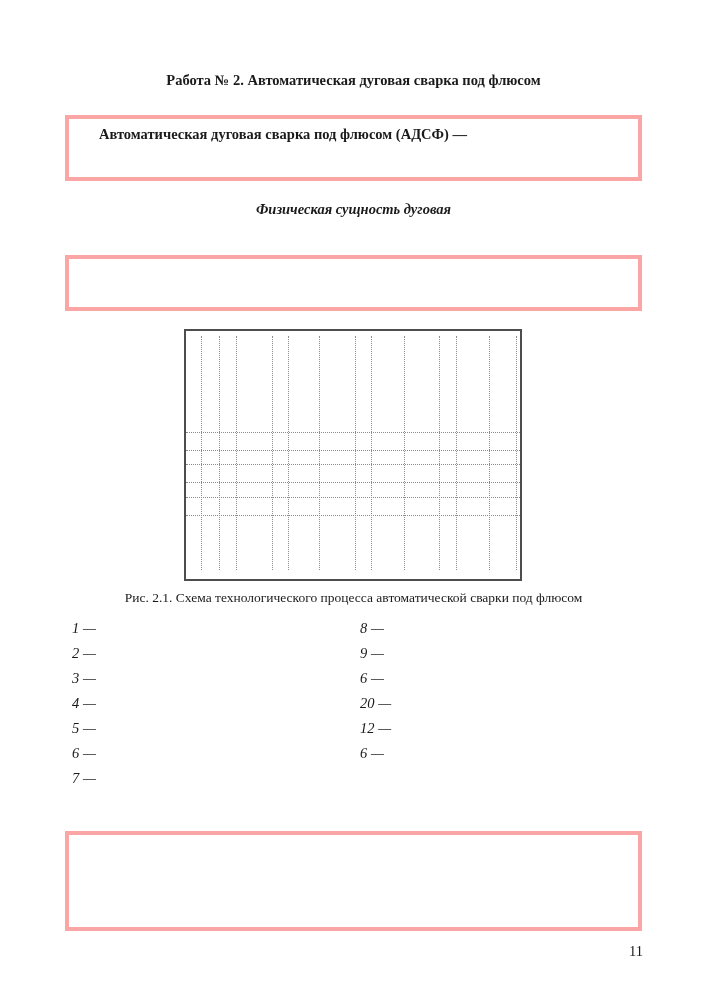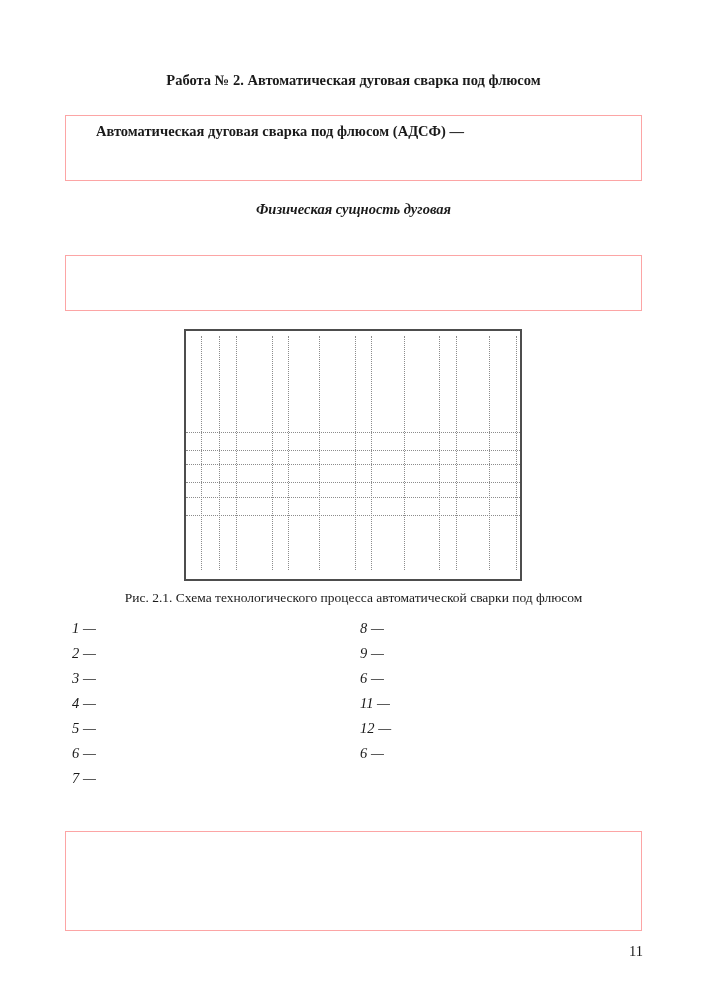--- a/index.html
+++ b/index.html
@@ -24,21 +24,21 @@
     top: 63px;
     text-align: center;
     font-weight: bold;
     font-size: 14.5px;
     line-height: 18px;
   }
   .answer-box {
     position: absolute;
     left: 65px;
     width: 577px;
-    border: 1px solid #fca5a5;
+    border: 4px solid #fca5a5;
     box-sizing: border-box;
     background: #ffffff;
   }
   .box-definition { top: 107px; height: 66px; }
   .box-features   { top: 247px; height: 56px; }
   .box-materials  { top: 823px; height: 100px; }
   .definition-text {
     margin: 0;
     padding: 6px 10px 0 0;
     text-indent: 30px;
@@ -176,21 +176,21 @@
     <div class="legend-item">4 —</div>
     <div class="legend-item">5 —</div>
     <div class="legend-item">6 —</div>
     <div class="legend-item">7 —</div>
   </div>
 
   <div class="legend-col legend-col-right">
     <div class="legend-item">8 —</div>
     <div class="legend-item">9 —</div>
     <div class="legend-item">6 —</div>
-    <div class="legend-item">11 —</div>
+    <div class="legend-item">20 —</div>
     <div class="legend-item">12 —</div>
     <div class="legend-item">6 —</div>
   </div>
 
 
   <div class="answer-box box-materials"></div>
 
   <div class="page-number">11</div>
 
 </div>

